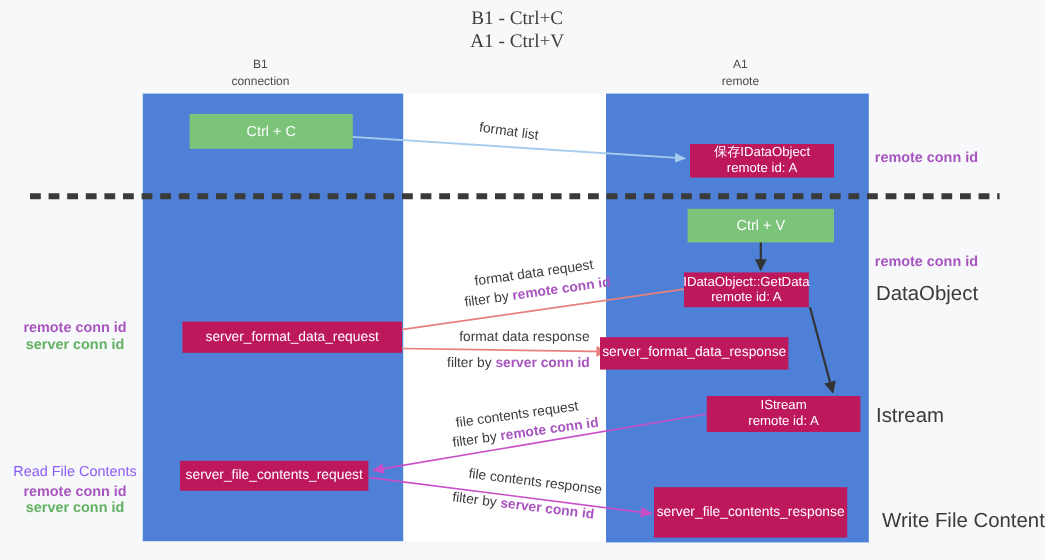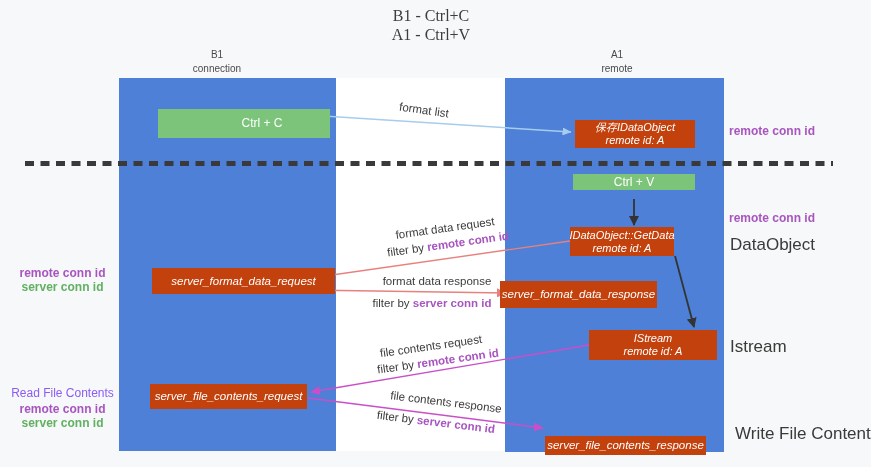--- a/index.html
+++ b/index.html
@@ -9,21 +9,21 @@
   .lane{position:absolute;background:#4d80d6;}
   .lane.b1{left:119px;top:78px;width:217px;height:373px;}
   .lane.a1{left:505px;top:78px;width:219px;height:374px;}
   .title{position:absolute;left:281px;top:6px;width:300px;text-align:center;font-size:16px;line-height:19px;color:#3d3d3d;font-family:Liberation Serif, serif;}
   .lanehdr{position:absolute;width:120px;text-align:center;font-size:10px;line-height:14px;color:#4a4a4a;}
   .lanehdr.left{left:157px;top:48px;}
   .lanehdr.right{left:557px;top:48px;text-align:center;}
   svg.layer{position:absolute;left:0;top:0;z-index:2;}
   .node{position:absolute;z-index:3;display:flex;flex-direction:column;align-items:center;justify-content:center;
         color:#fff;font-size:11.5px;line-height:13px;text-align:center;white-space:nowrap;}
-  .node.orange{background:#c2410c;font-style:italic;}
+  .node.orange{background:#be185d;}
   .node.green{background:#7cc47a;font-size:12px;}
   .elabel{position:absolute;z-index:4;transform:translate(-50%,-50%) rotate(var(--r,0deg));
           white-space:nowrap;font-size:11.5px;color:#3c3c3c;}
   .ann{position:absolute;z-index:4;font-size:12px;color:#3a3a3a;white-space:nowrap;}
   .ann.big{font-size:17px;}
   .anngroup{position:absolute;z-index:4;width:105px;text-align:center;font-size:12px;line-height:14px;}
   .purple{color:#a855c0;font-weight:bold;}
   .greentxt{color:#62b162;font-weight:bold;}
 </style>
 </head>
@@ -67,30 +67,30 @@
     <line x1="25" y1="163.5" x2="833" y2="163.5" stroke="#3a3a3a" stroke-width="5" stroke-dasharray="9 6.5"></line>
     <line x1="277" y1="113" x2="571" y2="132" stroke="#a6cdee" stroke-width="1.6" marker-end="url(#m-blue)"></line>
     <line x1="634" y1="199" x2="634" y2="225" stroke="#333333" stroke-width="1.8" marker-end="url(#m-blk)"></line>
     <line x1="675" y1="256" x2="694" y2="327" stroke="#333333" stroke-width="1.8" marker-end="url(#m-blk)"></line>
     <line x1="570" y1="241" x2="311" y2="278" stroke="#e8807d" stroke-width="1.4" marker-end="url(#m-red)"></line>
     <line x1="308" y1="290" x2="506" y2="293" stroke="#e8807d" stroke-width="1.4" marker-end="url(#m-red)"></line>
     <line x1="589" y1="345" x2="311" y2="392" stroke="#c94fc9" stroke-width="1.4" marker-end="url(#m-mag)"></line>
     <line x1="308" y1="398" x2="543" y2="428" stroke="#c94fc9" stroke-width="1.4" marker-end="url(#m-mag)"></line>
   </svg>
 
-  <div class="node green" style="left:158px;top:109px;width:136px;height:29px;padding-left:36px;">
+  <div class="node green" style="left:158px;top:95px;width:136px;height:29px;">
     <div>Ctrl + C</div>
   </div>
 
   <div class="node orange" style="left:575px;top:120px;width:120px;height:28px;font-size:11px;">
     <div>保存IDataObject</div>
     <div>remote id: A</div>
   </div>
 
-  <div class="node green" style="left:573px;top:174px;width:122px;height:16px;">
+  <div class="node green" style="left:573px;top:174px;width:122px;height:28px;">
     <div>Ctrl + V</div>
   </div>
 
   <div class="node orange" style="left:570px;top:227px;width:104px;height:29px;font-size:11px;">
     <div>IDataObject::GetData</div>
     <div>remote id: A</div>
   </div>
 
   <div class="node orange" style="left:152px;top:268px;width:183px;height:26px;">
     <div>server_format_data_request</div>
@@ -102,21 +102,21 @@
 
   <div class="node orange" style="left:589px;top:330px;width:128px;height:30px;font-size:11px;">
     <div>IStream</div>
     <div>remote id: A</div>
   </div>
 
   <div class="node orange" style="left:150px;top:384px;width:157px;height:25px;">
     <div>server_file_contents_request</div>
   </div>
 
-  <div class="node orange" style="left:545px;top:436px;width:161px;height:19px;">
+  <div class="node orange" style="left:545px;top:406px;width:161px;height:42px;">
     <div>server_file_contents_response</div>
   </div>
 
   <div class="elabel" style="left:424px;top:110px;--r:8deg;">format list</div>
 
   <div class="elabel" style="left:445px;top:228px;--r:-8deg;">format data request</div>
   <div class="elabel" style="left:448px;top:244px;--r:-8deg;">
     <span>filter by</span>
     <span class="purple">remote conn id</span>
   </div>

